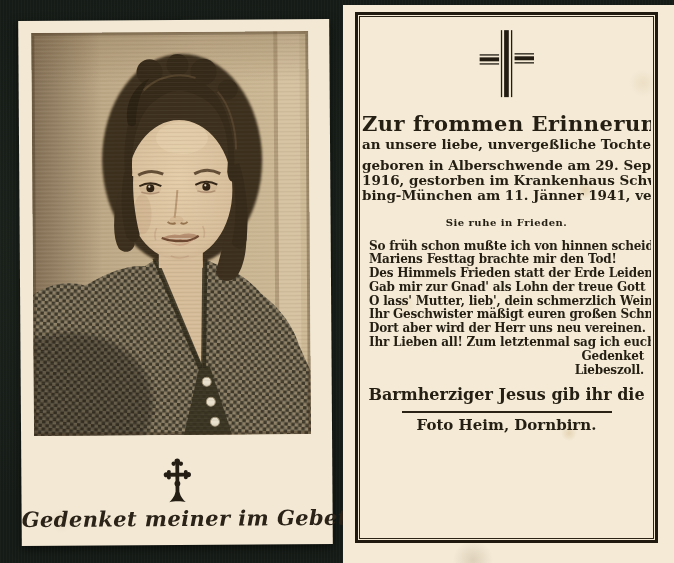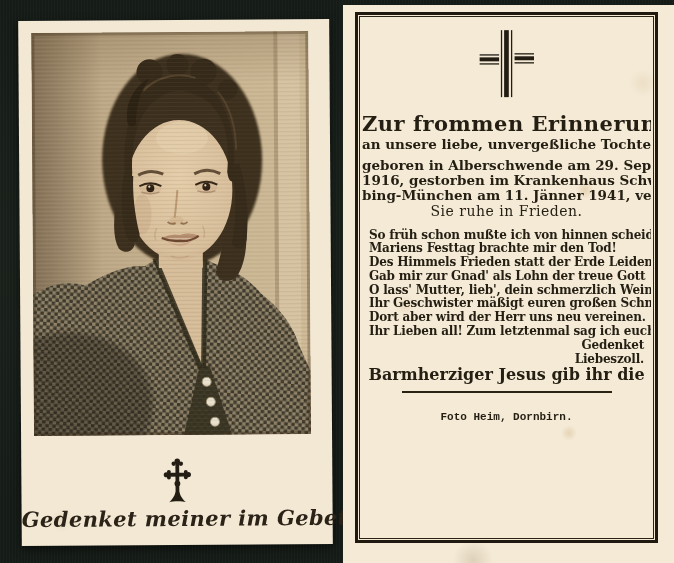--- a/index.html
+++ b/index.html
@@ -67,31 +67,31 @@
     margin-top:10px;font-size:21px;line-height:26px;font-weight:bold;
     letter-spacing:.5px;white-space:nowrap;
   }
   .intro-sub{font-size:13.5px;line-height:15.5px;font-weight:bold;white-space:nowrap;}
   .deceased-name{
     margin-top:2px;font-size:40px;line-height:42px;font-weight:bold;
     letter-spacing:1px;white-space:nowrap;
   }
   .bio{margin-top:5px;}
   .bio div{font-size:13.5px;line-height:15px;font-weight:bold;white-space:nowrap;}
-  .rest-line{font-size:14px;line-height:17px;font-weight:normal;letter-spacing:.5px;}
+  .rest-line{margin-top:11px;font-size:10px;line-height:17px;font-weight:bold;letter-spacing:.5px;}
   .poem{margin-top:9px;text-align:left;padding:0 7px;}
   .poem div{font-size:12px;line-height:13.8px;font-weight:bold;letter-spacing:-.2px;white-space:nowrap;}
   .poem div.right{text-align:right;}
-  .closing{}
+  .closing{margin-top:9px;}
   .closing div{font-size:16px;line-height:18px;font-weight:bold;white-space:nowrap;}
   .imprint-rule{
     margin:7px auto 0 auto;width:210px;height:0;
     border-top:2px solid #2a2215;
   }
-  .imprint{margin-top:16px;font-size:11px;line-height:17px;font-weight:bold;white-space:nowrap;font-family:Liberation Mono, monospace;}
+  .imprint{margin-top:4px;font-size:15px;line-height:17px;font-weight:bold;white-space:nowrap;}
 </style>
 </head>
 <body>
 
 <div class="scan-bg"></div>
 
 <div class="card-left">
 
   <div class="photo-frame">
     <svg width="277" height="403" viewBox="0 0 277 403">

